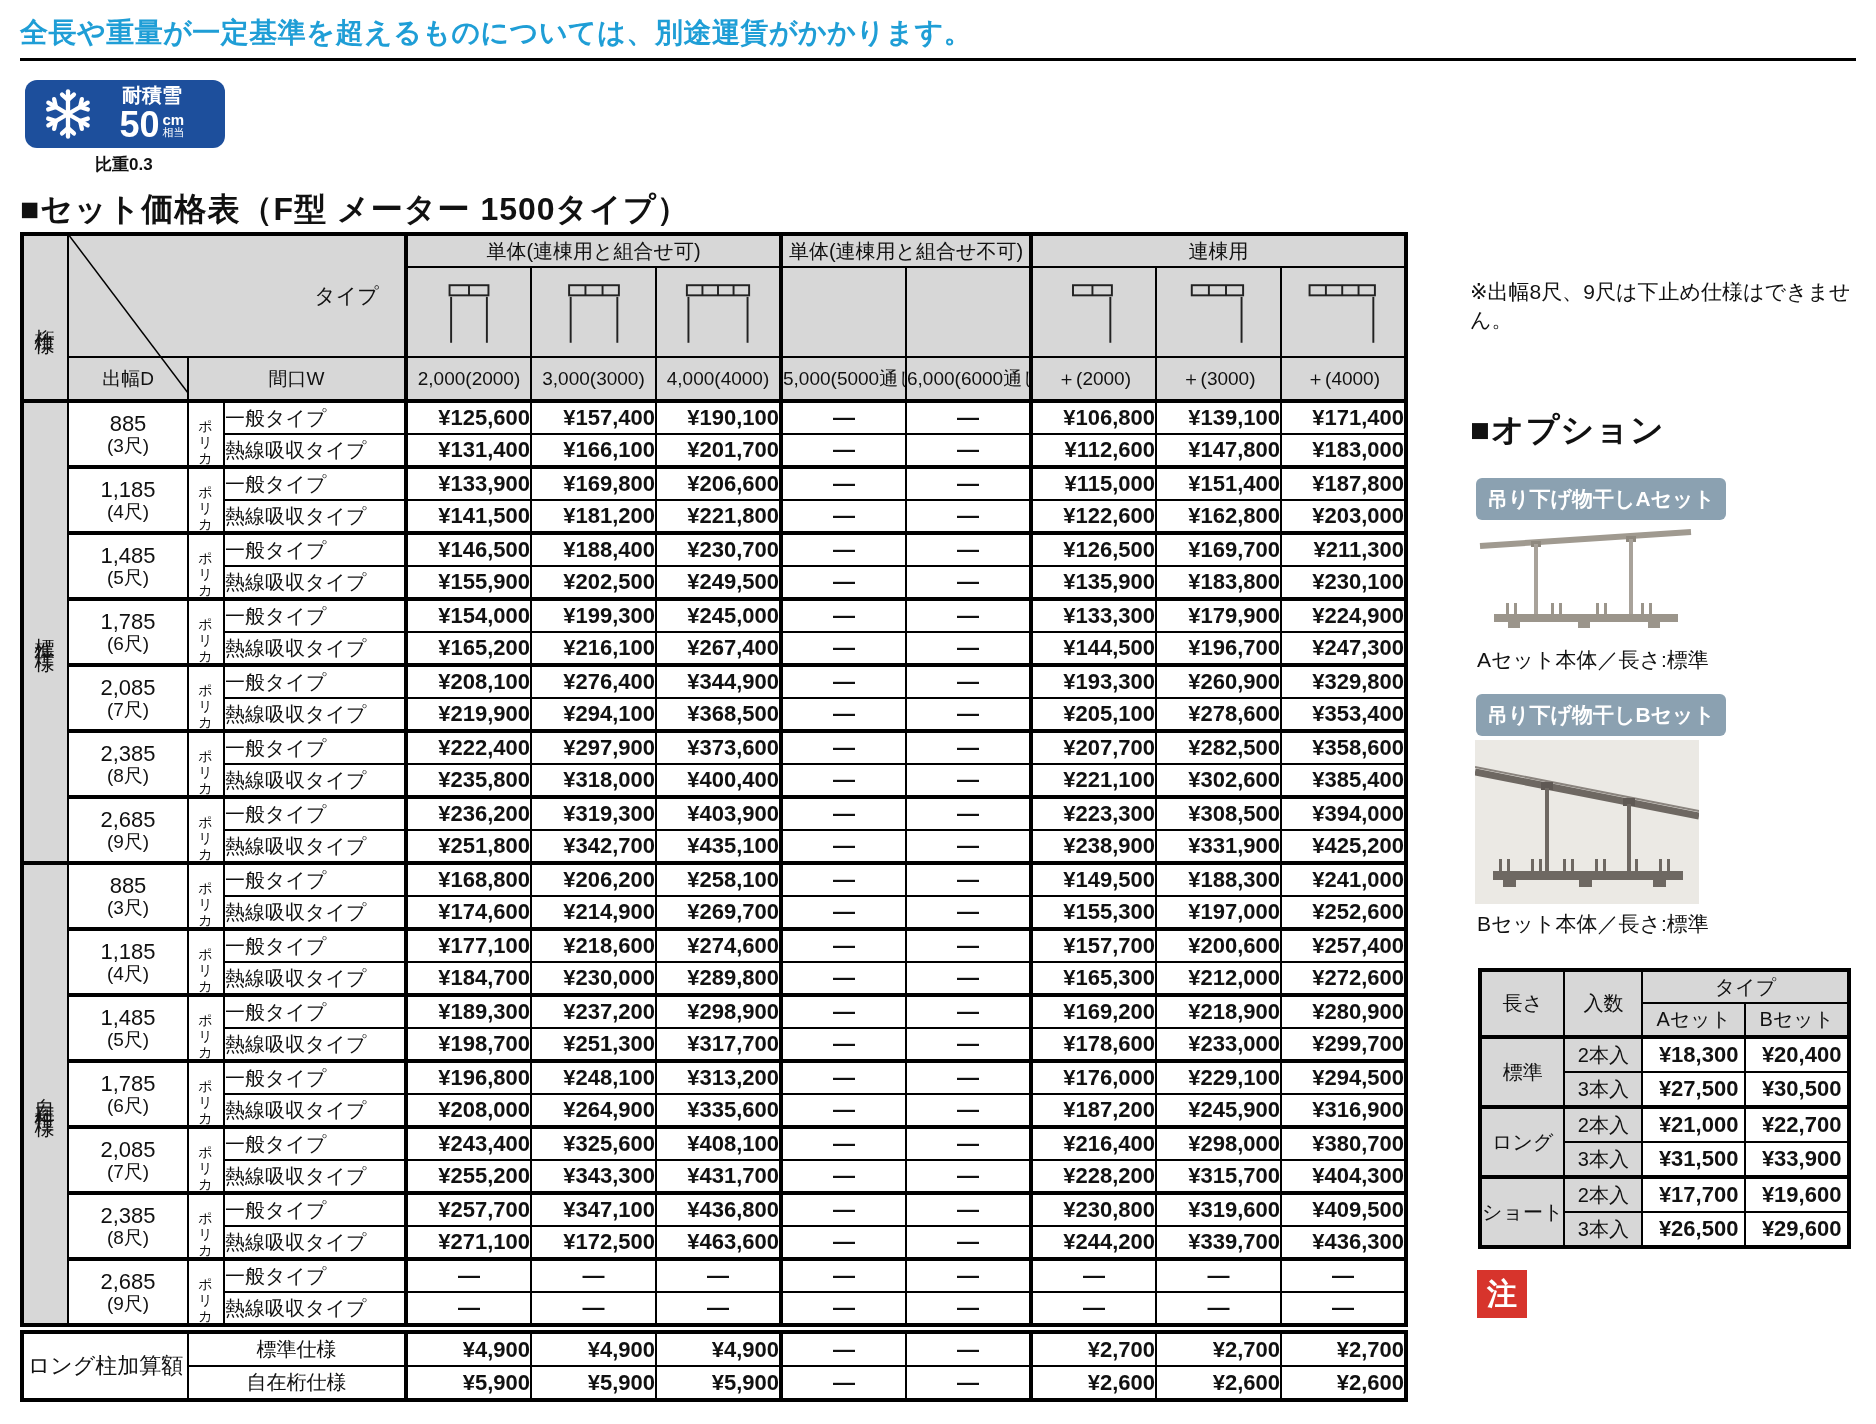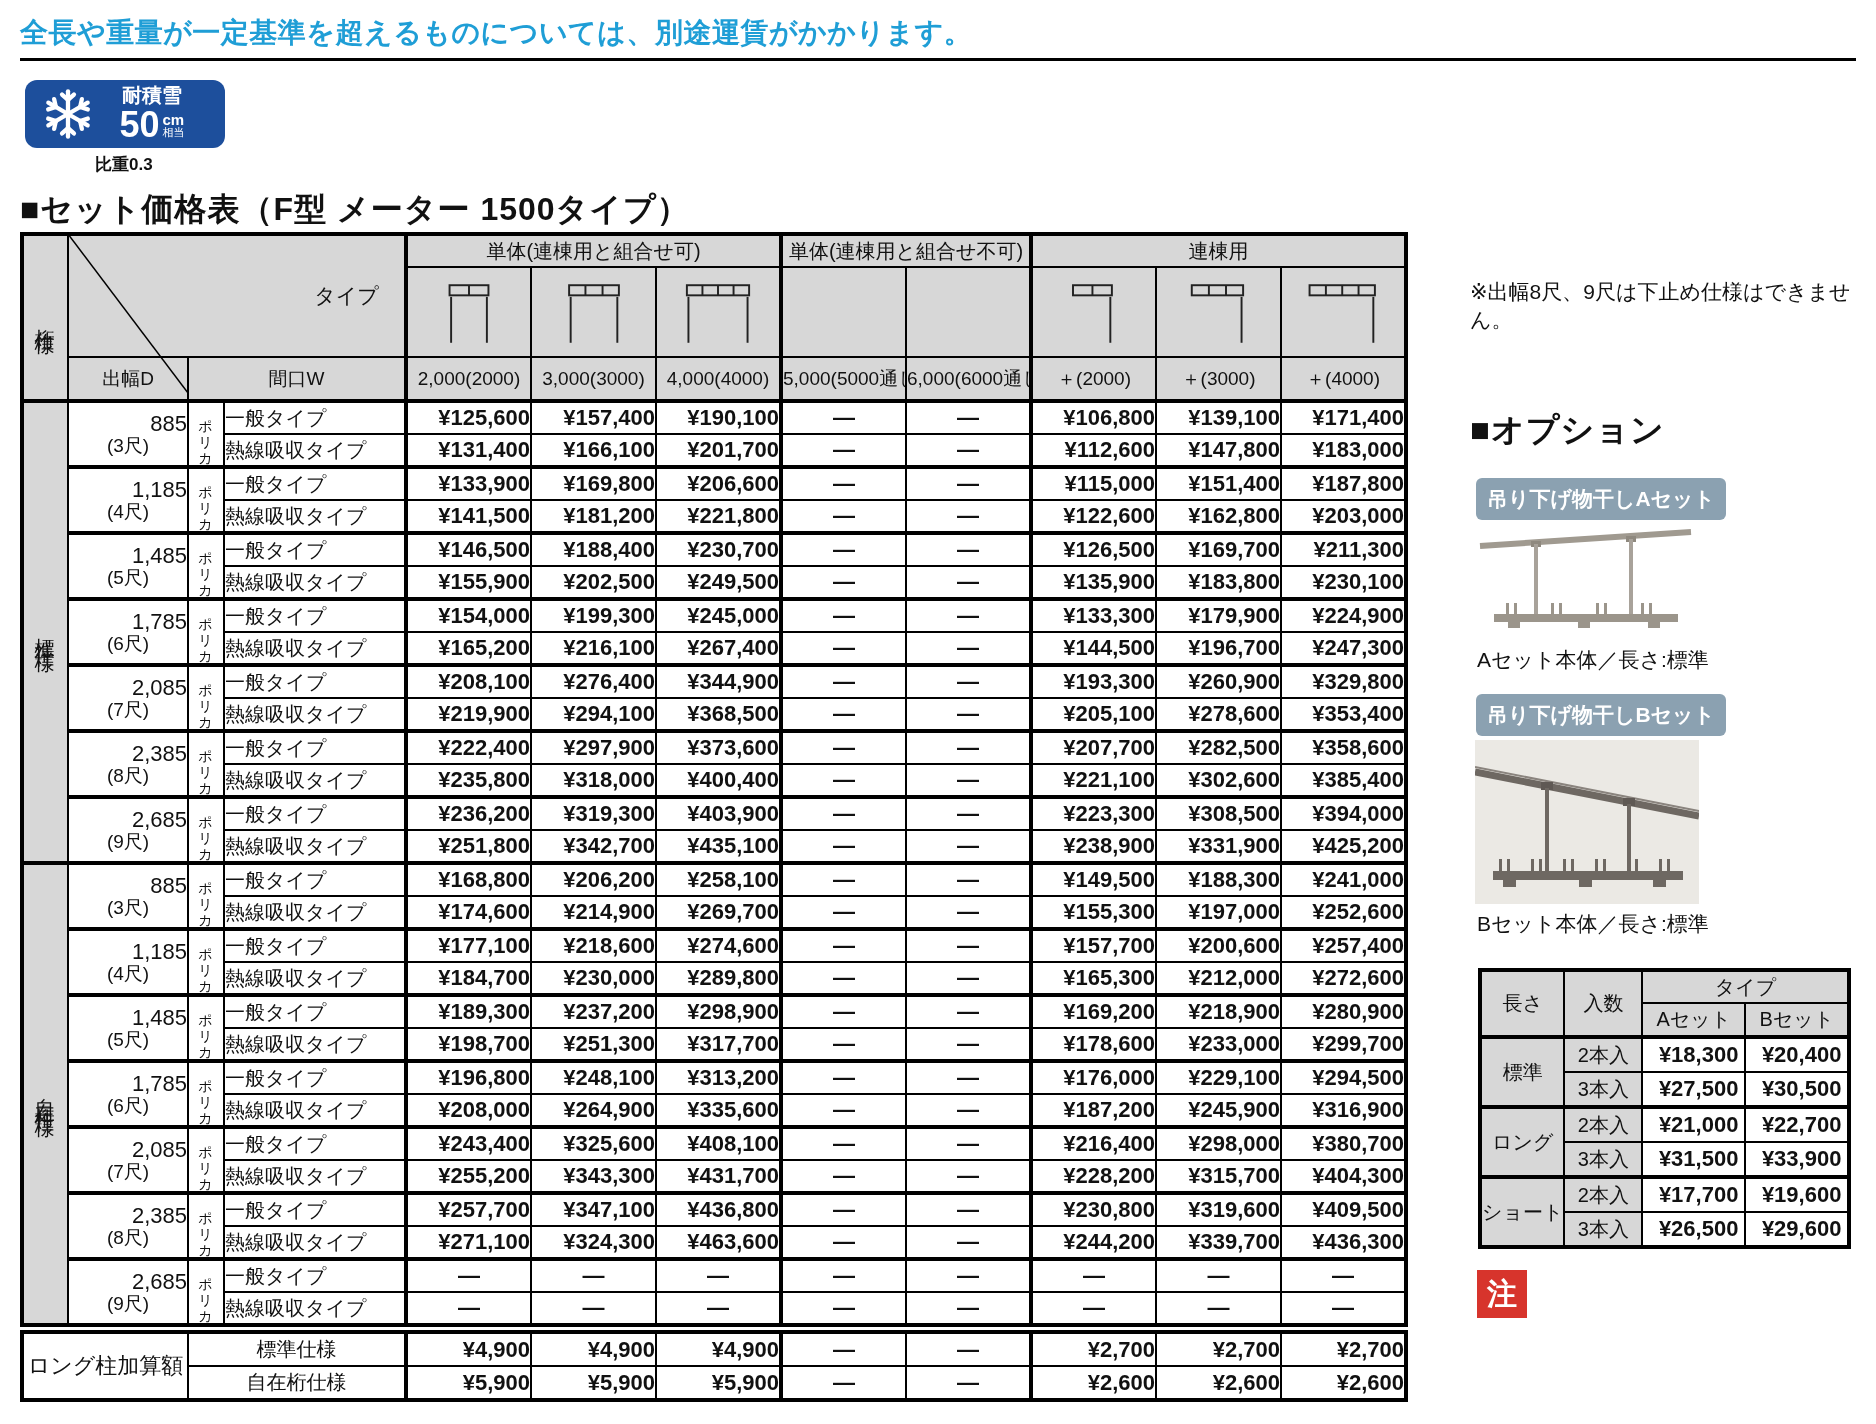--- a/index.html
+++ b/index.html
@@ -42,21 +42,21 @@
   table.price{border:4px solid var(--line);}
   table.price th{background:var(--header-gray);font-weight:normal;font-size:20px;}
   tr.hr1 th{height:30px;font-size:20px;}
   tr.hr2 th{height:88px;}
   tr.hr3 th{height:41px;font-size:19px;}
   tr.gs td,tr.gs th{border-top:4px solid var(--line);}
   .bl{border-left:4px solid var(--line) !important;}
   td.price{font-size:22px;font-weight:bold;text-align:right;padding-right:8px;height:30px;}
   td.dash{text-align:center;padding-right:0;font-weight:bold;}
   td.depth{text-align:center;line-height:1.05;background:#fff;}
-  td.depth .d1{font-size:22px;text-align:right;}
+  td.depth .d1{font-size:22px;}
   td.depth .d2{font-size:19px;}
   td.poly{writing-mode:vertical-rl;text-orientation:upright;font-size:14px;text-align:center;letter-spacing:1px;background:#fff;padding:2px 0;}
   td.typec{font-size:20px;background:#fff;}
   th.vlabel{writing-mode:vertical-rl;text-orientation:upright;font-size:19px;letter-spacing:3px;}
   th.seclabel{font-size:22px;letter-spacing:5px;}
   th.diagcell{position:relative;}
   th.diagcell .tlabel{position:absolute;left:110px;top:50%;transform:translateY(-50%);width:100%;text-align:center;font-size:21px;}
   #diag1{position:absolute;left:48px;top:2px;pointer-events:none;}
   .iconcell svg{display:block;margin:4px auto 0 auto;}
   
@@ -591,21 +591,21 @@
             <td class="price">¥436,800</td>
             <td class="price dash bl">—</td>
             <td class="price dash">—</td>
             <td class="price bl">¥230,800</td>
             <td class="price">¥319,600</td>
             <td class="price">¥409,500</td>
           </tr>
           <tr style="height: 30px;">
             <td class="typec">熱線吸収タイプ</td>
             <td class="price bl">¥271,100</td>
-            <td class="price">¥324,300</td>
+            <td class="price">¥172,500</td>
             <td class="price">¥463,600</td>
             <td class="price dash bl">—</td>
             <td class="price dash">—</td>
             <td class="price bl">¥244,200</td>
             <td class="price">¥339,700</td>
             <td class="price">¥436,300</td>
           </tr>
           <tr class="gs" style="height: 30px;">
             <td class="depth" rowspan="2">
               <div class="d1">2,685</div>

